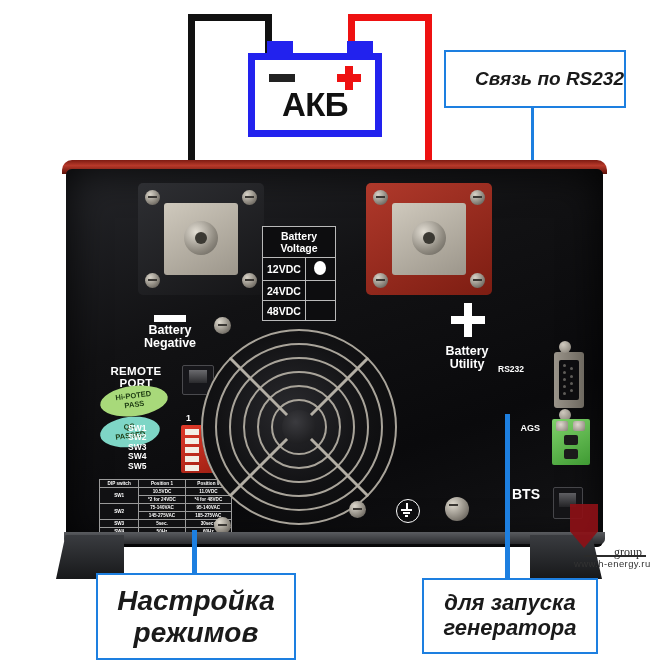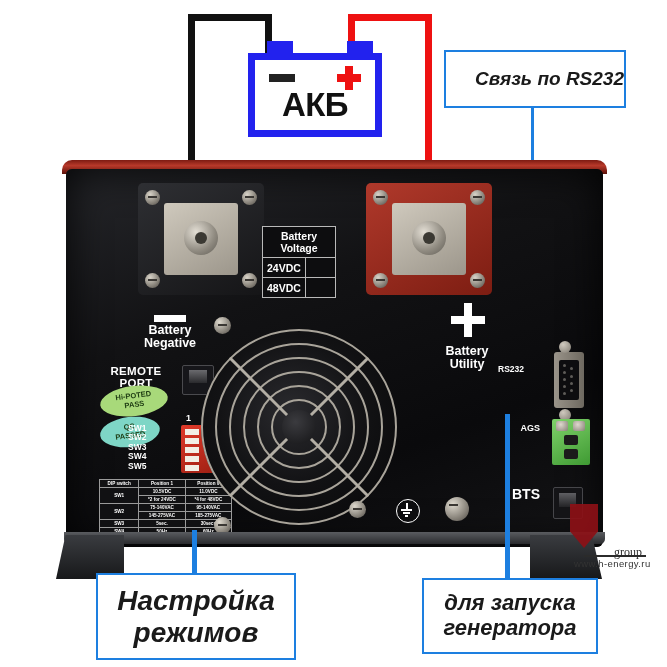--- a/index.html
+++ b/index.html
@@ -229,20 +229,24 @@
         <div class="screw sc-bl"></div>
         <div class="screw sc-br"></div>
       </div>
 
       <table id="voltage-table">
         <tbody>
             <tr>
           <td class="vh" colspan="2">Battery Voltage</td>
         </tr>
         <tr>
+          <td>12VDC</td>
+          <td class="vmark"><span class="vdot"></span></td>
+        </tr>
+        <tr>
           <td>24VDC</td>
           <td class="vmark"></td>
         </tr>
         <tr>
           <td>48VDC</td>
           <td class="vmark"></td>
         </tr>
       </tbody>
         </table>
 

